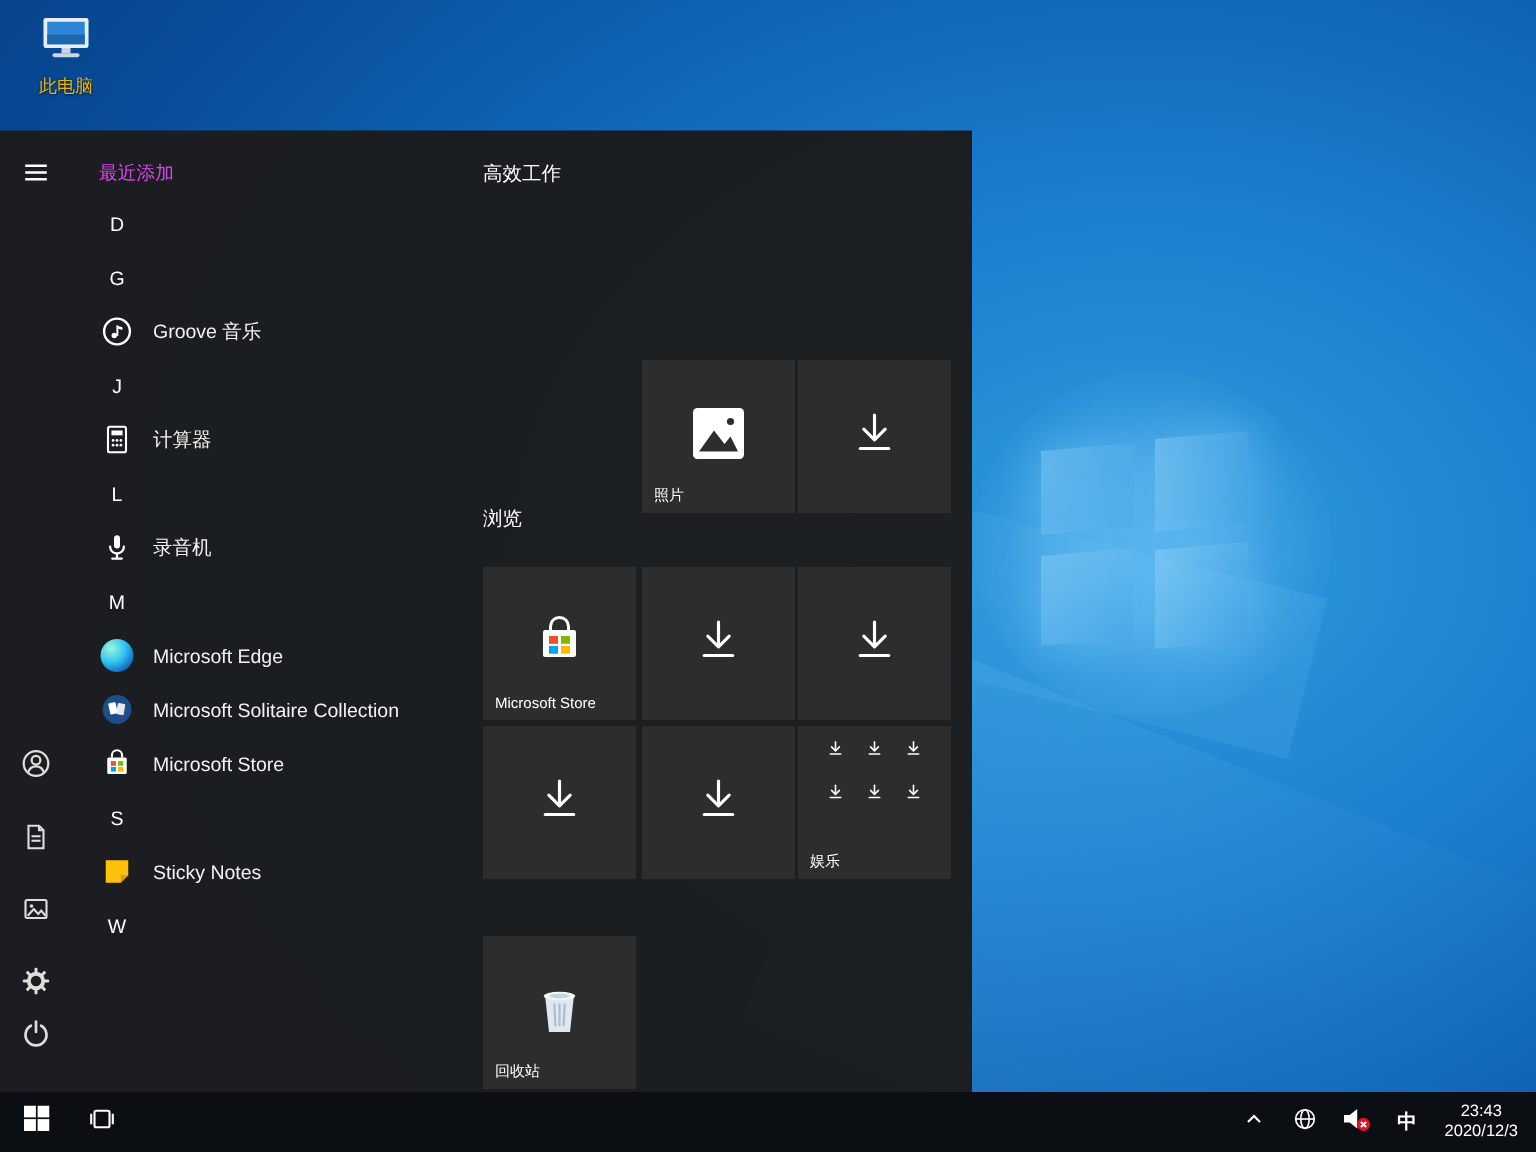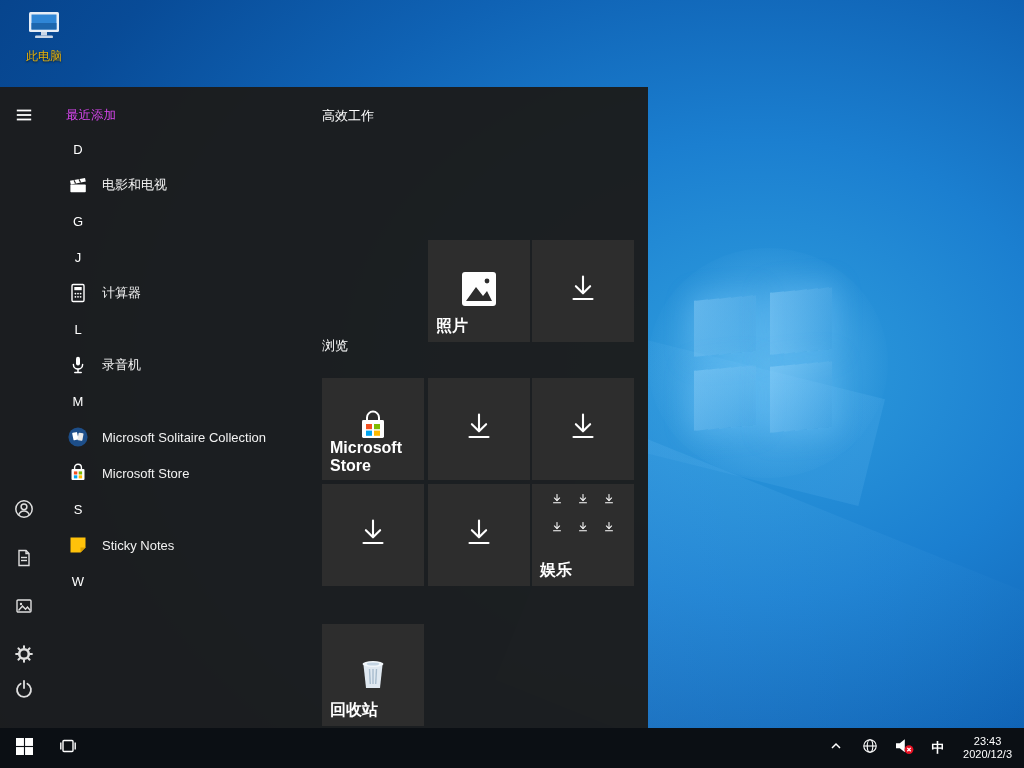--- a/index.html
+++ b/index.html
@@ -35,21 +35,21 @@
   
   .app-list{position:absolute;left:48px;top:0;width:274px;height:100%;}
   .recent-header{position:absolute;left:18px;top:20px;font-size:12.5px;color:#d946ef;}
   .rows{position:absolute;left:0;top:44px;right:0;}
   .app-row{height:36px;display:flex;align-items:center;padding-left:18px;color:#f2f2f2;font-size:13px;white-space:nowrap;}
   .app-ic{width:24px;height:24px;display:flex;align-items:center;justify-content:center;margin-right:12px;flex:0 0 24px;}
   .letter-label{width:24px;text-align:center;font-size:13px;color:#fff;}
   
   .tiles-title{position:absolute;font-size:13px;color:#fff;font-weight:400;}
   .tile{position:absolute;width:102px;height:102px;background:#2d2d2d;display:flex;align-items:center;justify-content:center;}
-  .tile-label{position:absolute;left:8px;bottom:5px;font-size:16px;color:#fff;font-weight:bold;}
+  .tile-label{position:absolute;left:8px;bottom:5px;font-size:10px;color:#fff;}
   .mini-grid{position:absolute;left:12px;right:12px;top:8px;display:grid;grid-template-columns:repeat(3,1fr);row-gap:10px;justify-items:center;}
   .edge-circle{width:22px;height:22px;border-radius:50%;
     background:radial-gradient(circle at 32% 28%, #9ef7d8 0%, #35c6f4 42%, #0b63b8 80%, #084a8f 100%);}
   
   .taskbar{position:absolute;left:0;bottom:0;width:1024px;height:40px;background:#0b0f14;display:flex;align-items:center;}
   .tb-btn{width:48px;height:40px;display:flex;align-items:center;justify-content:center;}
   .tray{position:absolute;right:6px;top:0;height:40px;display:flex;align-items:center;gap:4px;}
   .tray-btn{height:40px;min-width:24px;display:flex;align-items:center;justify-content:center;padding:0 3px;}
   .ime{font-size:13px;font-weight:bold;color:#fff;}
   .clock{color:#fff;font-size:11px;line-height:13px;text-align:center;padding:0 6px;}
@@ -151,38 +151,38 @@
     <div class="recent-header">最近添加</div>
     <div class="rows">
 
 
       <div class="app-row letter">
         <span class="app-ic">
             <span class="letter-label">D</span>
           </span>
       </div>
 
+
+      <div class="app-row letter">
+        <span class="app-ic">
+            <span class="letter-label">G</span>
+          </span>
+      </div>
+
       <div class="app-row">
         <span class="app-ic">
           <svg width="22" height="22" viewBox="0 0 22 22">
-            <polygon points="3,6.8 18,4 18.8,7.6 3.8,10.4" fill="#fff"></polygon>
-            <line x1="7" y1="6.2" x2="8.6" y2="9.4" stroke="#1c1c1c" stroke-width="1.1"></line>
-            <line x1="12" y1="5.3" x2="13.6" y2="8.5" stroke="#1c1c1c" stroke-width="1.1"></line>
-            <rect x="3.4" y="10.6" width="15.4" height="7.6" rx="0.8" fill="#fff"></rect>
-          </svg>
-        </span>
-        <span class="app-label">电影和电视</span>
-      </div>
-
-      <div class="app-row letter">
-        <span class="app-ic">
-            <span class="letter-label">G</span>
-          </span>
-      </div>
-
+            <circle cx="11" cy="11" r="8.6" fill="none" stroke="#fff" stroke-width="1.6"></circle>
+            <circle cx="9.2" cy="13.7" r="1.8" fill="#fff"></circle>
+            <rect x="10.6" y="7" width="1.3" height="6.9" fill="#fff"></rect>
+            <path d="M10.6 7 L14.6 8.1 V10 L11.9 9.2 Z" fill="#fff"></path>
+          </svg>
+        </span>
+        <span class="app-label">Groove 音乐</span>
+      </div>
 
       <div class="app-row letter">
         <span class="app-ic">
             <span class="letter-label">J</span>
           </span>
       </div>
 
       <div class="app-row">
         <span class="app-ic">
           <svg width="22" height="22" viewBox="0 0 22 22" fill="none" stroke="#fff" stroke-width="1.4">
@@ -216,20 +216,26 @@
         </span>
         <span class="app-label">录音机</span>
       </div>
 
       <div class="app-row letter">
         <span class="app-ic">
             <span class="letter-label">M</span>
           </span>
       </div>
 
+      <div class="app-row">
+        <span class="app-ic">
+            <span class="edge-circle"></span>
+          </span>
+        <span class="app-label">Microsoft Edge</span>
+      </div>
 
       <div class="app-row">
         <span class="app-ic">
           <svg width="22" height="22" viewBox="0 0 22 22">
             <circle cx="11" cy="11" r="9.6" fill="#1d4e89"></circle>
             <rect x="5.8" y="6.4" width="5" height="7.6" rx="0.8" fill="#fff" transform="rotate(-12 8.3 10.2)"></rect>
             <rect x="11" y="6.9" width="5" height="7.6" rx="0.8" fill="#e9e9e9" transform="rotate(10 13.5 10.7)"></rect>
           </svg>
         </span>
         <span class="app-label">Microsoft Solitaire Collection</span>

